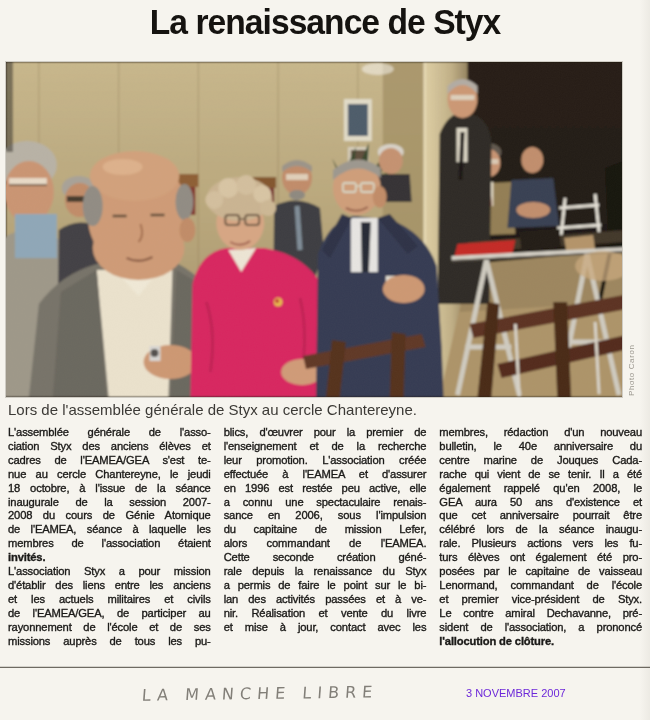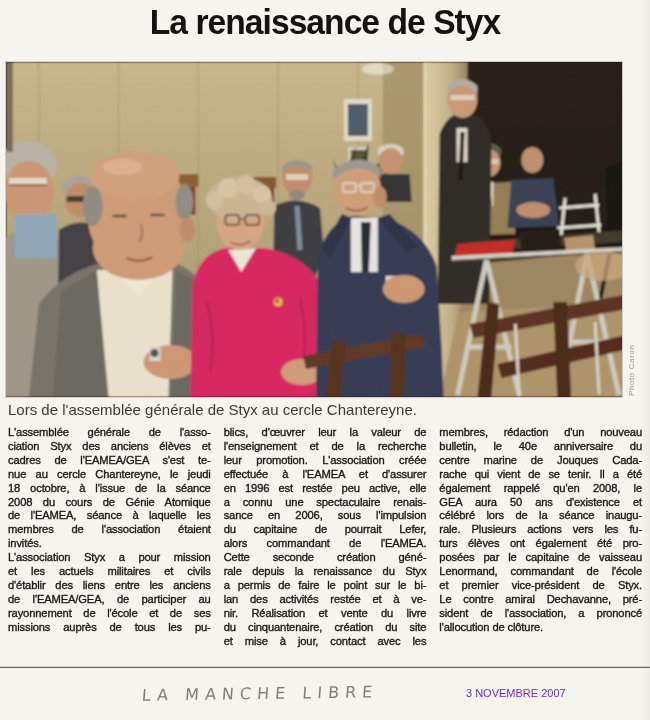--- a/index.html
+++ b/index.html
@@ -35,21 +35,21 @@
   .columns{
     position:absolute; top:426px; left:8px; width:634px;
     display:flex; gap:13px;
     font-size:11.2px; line-height:13.9px; color:#1b1a18;
     -webkit-text-stroke:0.35px #1b1a18;
   }
   .col{ flex:1 1 0; min-width:0; }
   .jline{ text-align:justify; text-align-last:justify; letter-spacing:-0.15px; white-space:nowrap; }
   .jline{ display:flex; justify-content:space-between; } 
   .jline{ display:block; }
-  .jline.last{ text-align-last:left; }
+  .jline.last{ text-align-last:left;font-weight:bold; }
   .footer-rule{
     position:absolute; top:667px; left:0; width:650px;
     border-top:1.5px solid #6e6a62;
     box-shadow:0 -1px 0 rgba(110,106,98,0.25);
   }
   .handwritten{
     position:absolute; top:684px; left:142px;
     font-family:"DejaVu Sans", sans-serif;
     font-size:16px; color:#76736c; letter-spacing:6px;
     transform:skewX(-5deg) rotate(-0.8deg); opacity:0.9; white-space:nowrap;
@@ -296,56 +296,57 @@
 
   <div class="caption">Lors de l'assemblée générale de Styx au cercle Chantereyne.</div>
 
   <div class="columns">
     <div class="col">
         <div class="jline">L'assemblée générale de l'asso-</div>
         <div class="jline">ciation Styx des anciens élèves et</div>
         <div class="jline">cadres de l'EAMEA/GEA s'est te-</div>
         <div class="jline">nue au cercle Chantereyne, le jeudi</div>
         <div class="jline">18 octobre, à l'issue de la séance</div>
+        <div class="jline">inaugurale de la session 2007-</div>
         <div class="jline">2008 du cours de Génie Atomique</div>
         <div class="jline">de l'EAMEA, séance à laquelle les</div>
         <div class="jline">membres de l'association étaient</div>
         <div class="jline last">invités.</div>
         <div class="jline">L'association Styx a pour mission</div>
+        <div class="jline">d'établir des liens entre les anciens</div>
         <div class="jline">et les actuels militaires et civils</div>
-        <div class="jline">d'établir des liens entre les anciens</div>
         <div class="jline">de l'EAMEA/GEA, de participer au</div>
         <div class="jline">rayonnement de l'école et de ses</div>
         <div class="jline">missions auprès de tous les pu-</div>
       </div>
     <div class="col">
-        <div class="jline">blics, d'œuvrer leur la valeur de</div>
+        <div class="jline">blics, d'œuvrer pour la premier de</div>
         <div class="jline">l'enseignement et de la recherche</div>
         <div class="jline">leur promotion. L'association créée</div>
         <div class="jline">effectuée à l'EAMEA et d'assurer</div>
         <div class="jline">en 1996 est restée peu active, elle</div>
         <div class="jline">a connu une spectaculaire renais-</div>
         <div class="jline">sance en 2006, sous l'impulsion</div>
-        <div class="jline">du capitaine de pourrait Lefer,</div>
+        <div class="jline">du capitaine de mission Lefer,</div>
         <div class="jline">alors commandant de l'EAMEA.</div>
         <div class="jline">Cette seconde création géné-</div>
         <div class="jline">rale depuis la renaissance du Styx</div>
         <div class="jline">a permis de faire le point sur le bi-</div>
-        <div class="jline">lan des activités restée et à ve-</div>
+        <div class="jline">lan des activités passées et à ve-</div>
         <div class="jline">nir. Réalisation et vente du livre</div>
-        <div class="jline">du cinquantenaire, création du site</div>
         <div class="jline">et mise à jour, contact avec les</div>
       </div>
     <div class="col">
         <div class="jline">membres, rédaction d'un nouveau</div>
         <div class="jline">bulletin, le 40e anniversaire du</div>
         <div class="jline">centre marine de Jouques Cada-</div>
         <div class="jline">rache qui vient de se tenir. Il a été</div>
         <div class="jline">également rappelé qu'en 2008, le</div>
         <div class="jline">GEA aura 50 ans d'existence et</div>
+        <div class="jline">que cet anniversaire pourrait être</div>
         <div class="jline">célébré lors de la séance inaugu-</div>
         <div class="jline">rale. Plusieurs actions vers les fu-</div>
         <div class="jline">turs élèves ont également été pro-</div>
         <div class="jline">posées par le capitaine de vaisseau</div>
         <div class="jline">Lenormand, commandant de l'école</div>
         <div class="jline">et premier vice-président de Styx.</div>
         <div class="jline">Le contre amiral Dechavanne, pré-</div>
         <div class="jline">sident de l'association, a prononcé</div>
         <div class="jline last">l'allocution de clôture.</div>
       </div>

